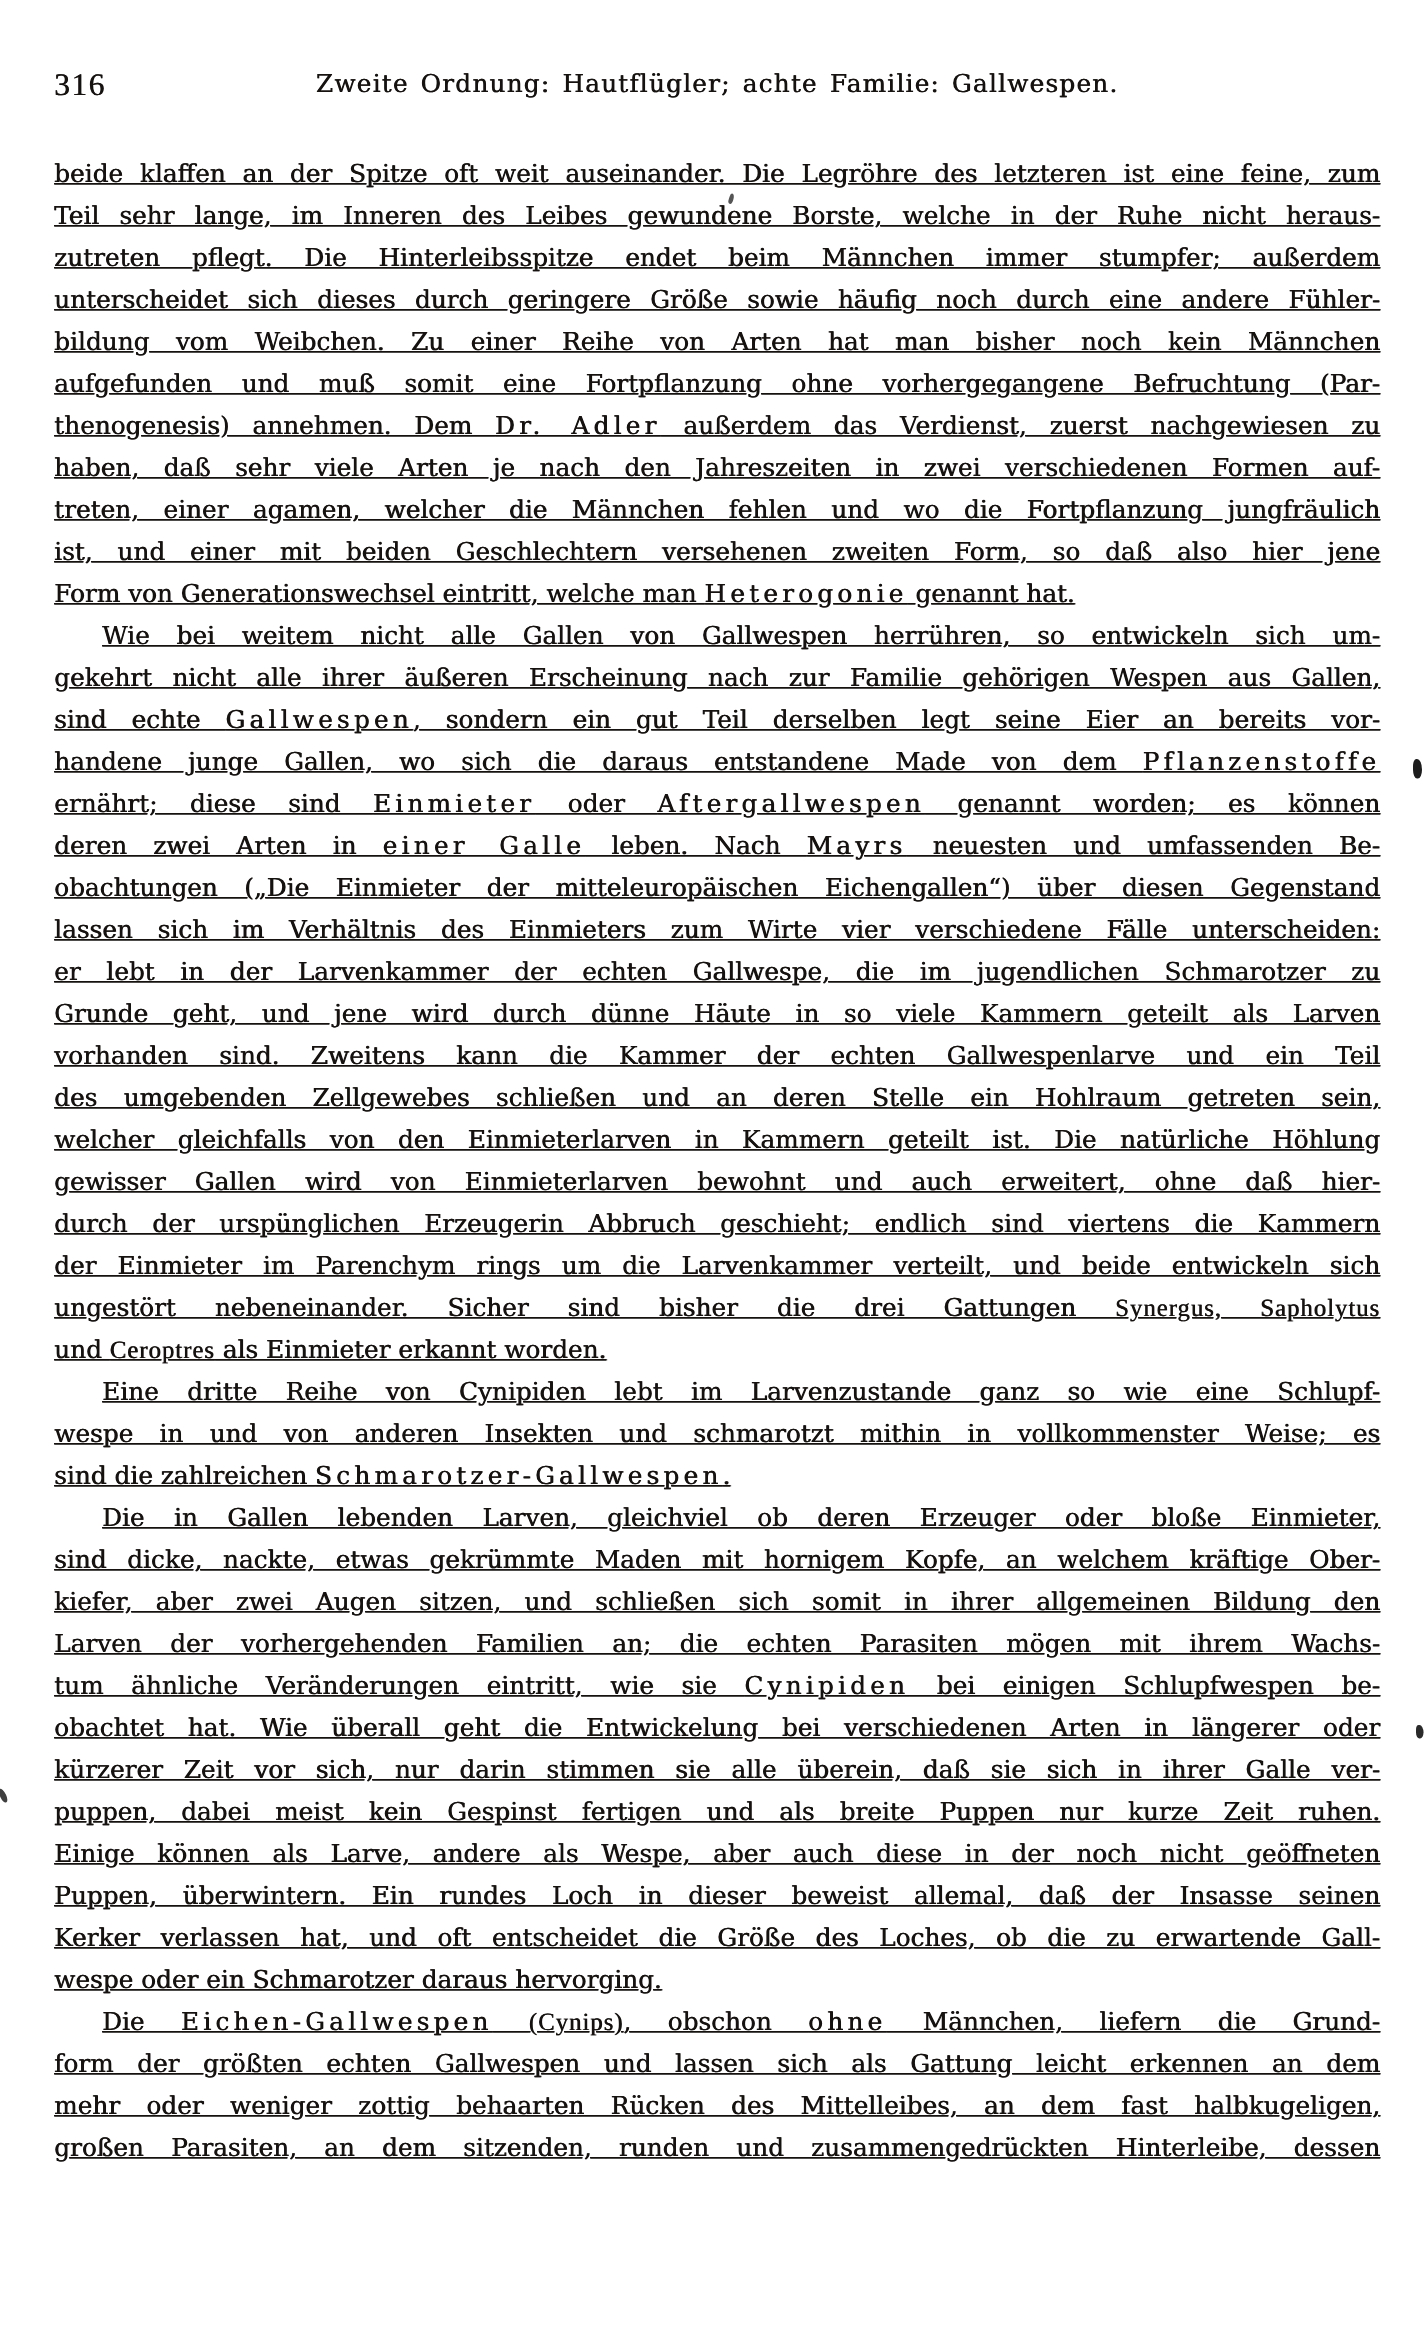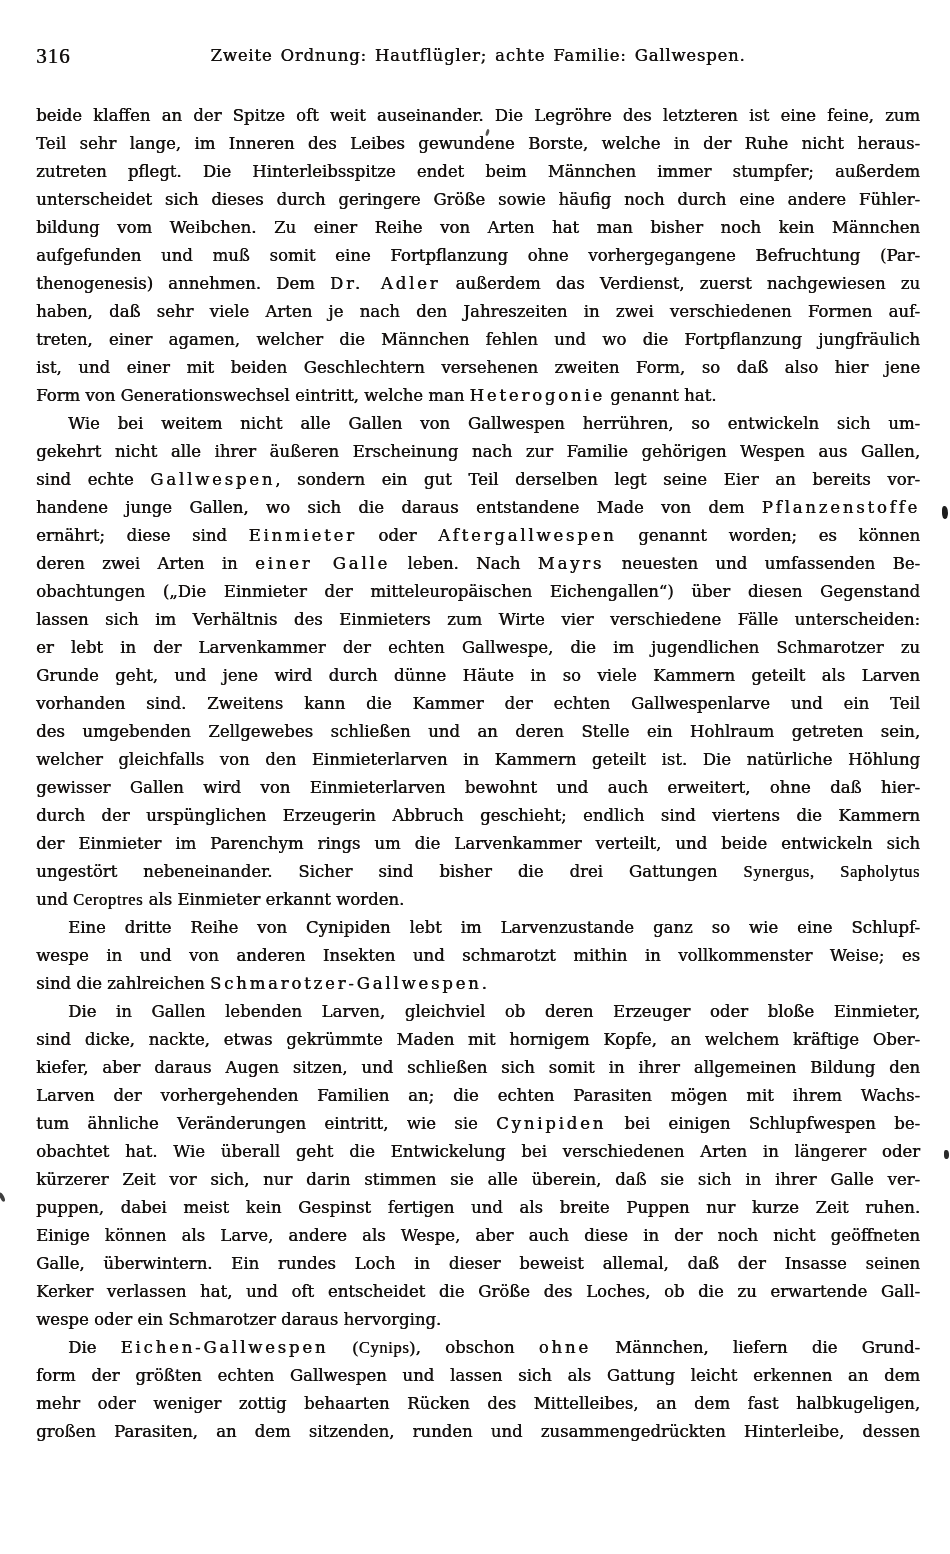--- a/index.html
+++ b/index.html
@@ -32,21 +32,21 @@
   .running-title {
     font-size: 16.5px;
     letter-spacing: 0.8px;
     text-shadow: 0.35px 0 currentColor;
     word-spacing: 2px;
   }
   .body-text {
     font-size: 16.5px;
     line-height: 28px;
   }
-  .para { margin: 0; }
+  .para { margin: 0; text-decoration: underline; }
   .line {
     text-align: justify;
     text-align-last: justify;
     -moz-text-align-last: justify;
     text-shadow: 0.4px 0 currentColor;
     white-space: normal;
   }
   .line.ind { text-indent: 32px; }
   .line.end { text-align-last: left; -moz-text-align-last: left; }
   .gesperrt { letter-spacing: 0.17em; }
@@ -104,28 +104,28 @@
         <div class="line end"><span>und </span><span class="antiqua">Ceroptres</span><span> als Einmieter erkannt worden.</span></div>
       </div>
       <div class="para">
         <div class="line ind"><span>Eine dritte Reihe von Cynipiden lebt im Larvenzustande ganz so wie eine Schlupf-</span></div>
         <div class="line"><span>wespe in und von anderen Insekten und schmarotzt mithin in vollkommenster Weise; es</span></div>
         <div class="line end"><span>sind die zahlreichen </span><span class="gesperrt">Schmarotzer-Gallwespen</span><span>.</span></div>
       </div>
       <div class="para">
         <div class="line ind"><span>Die in Gallen lebenden Larven, gleichviel ob deren Erzeuger oder bloße Einmieter,</span></div>
         <div class="line"><span>sind dicke, nackte, etwas gekrümmte Maden mit hornigem Kopfe, an welchem kräftige Ober-</span></div>
-        <div class="line"><span>kiefer, aber daraus Augen sitzen, und schließen sich somit in ihrer allgemeinen Bildung den</span></div>
+        <div class="line"><span>kiefer, aber zwei Augen sitzen, und schließen sich somit in ihrer allgemeinen Bildung den</span></div>
         <div class="line"><span>Larven der vorhergehenden Familien an; die echten Parasiten mögen mit ihrem Wachs-</span></div>
         <div class="line"><span>tum ähnliche Veränderungen eintritt, wie sie </span><span class="gesperrt">Cynipiden</span><span> bei einigen Schlupfwespen be-</span></div>
         <div class="line"><span>obachtet hat. Wie überall geht die Entwickelung bei verschiedenen Arten in längerer oder</span></div>
         <div class="line"><span>kürzerer Zeit vor sich, nur darin stimmen sie alle überein, daß sie sich in ihrer Galle ver-</span></div>
         <div class="line"><span>puppen, dabei meist kein Gespinst fertigen und als breite Puppen nur kurze Zeit ruhen.</span></div>
         <div class="line"><span>Einige können als Larve, andere als Wespe, aber auch diese in der noch nicht geöffneten</span></div>
-        <div class="line"><span>Galle, überwintern. Ein rundes Loch in dieser beweist allemal, daß der Insasse seinen</span></div>
+        <div class="line"><span>Puppen, überwintern. Ein rundes Loch in dieser beweist allemal, daß der Insasse seinen</span></div>
         <div class="line"><span>Kerker verlassen hat, und oft entscheidet die Größe des Loches, ob die zu erwartende Gall-</span></div>
         <div class="line end"><span>wespe oder ein Schmarotzer daraus hervorging.</span></div>
       </div>
       <div class="para">
         <div class="line ind"><span>Die </span><span class="gesperrt">Eichen-Gallwespen</span><span> </span><span class="antiqua">(Cynips)</span><span>, obschon </span><span class="gesperrt">ohne</span><span> Männchen, liefern die Grund-</span></div>
         <div class="line"><span>form der größten echten Gallwespen und lassen sich als Gattung leicht erkennen an dem</span></div>
         <div class="line"><span>mehr oder weniger zottig behaarten Rücken des Mittelleibes, an dem fast halbkugeligen,</span></div>
         <div class="line"><span>großen Parasiten, an dem sitzenden, runden und zusammengedrückten Hinterleibe, dessen</span></div>
       </div>
     </div>

